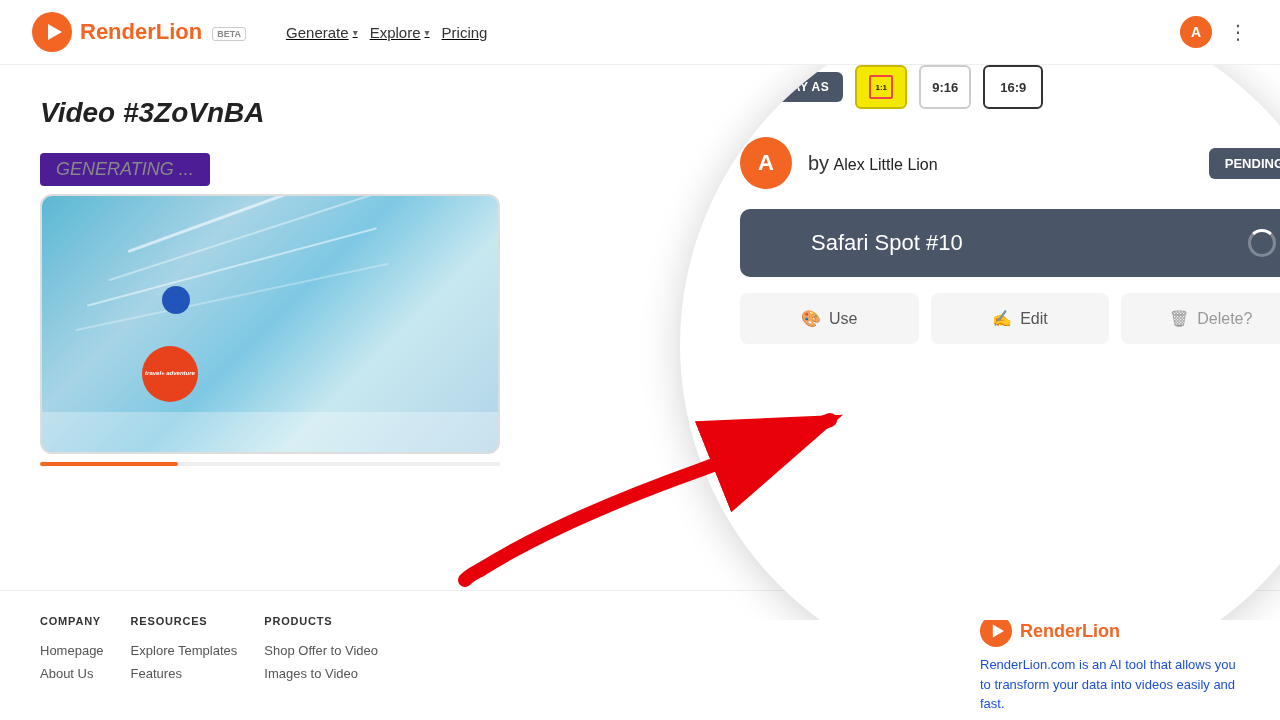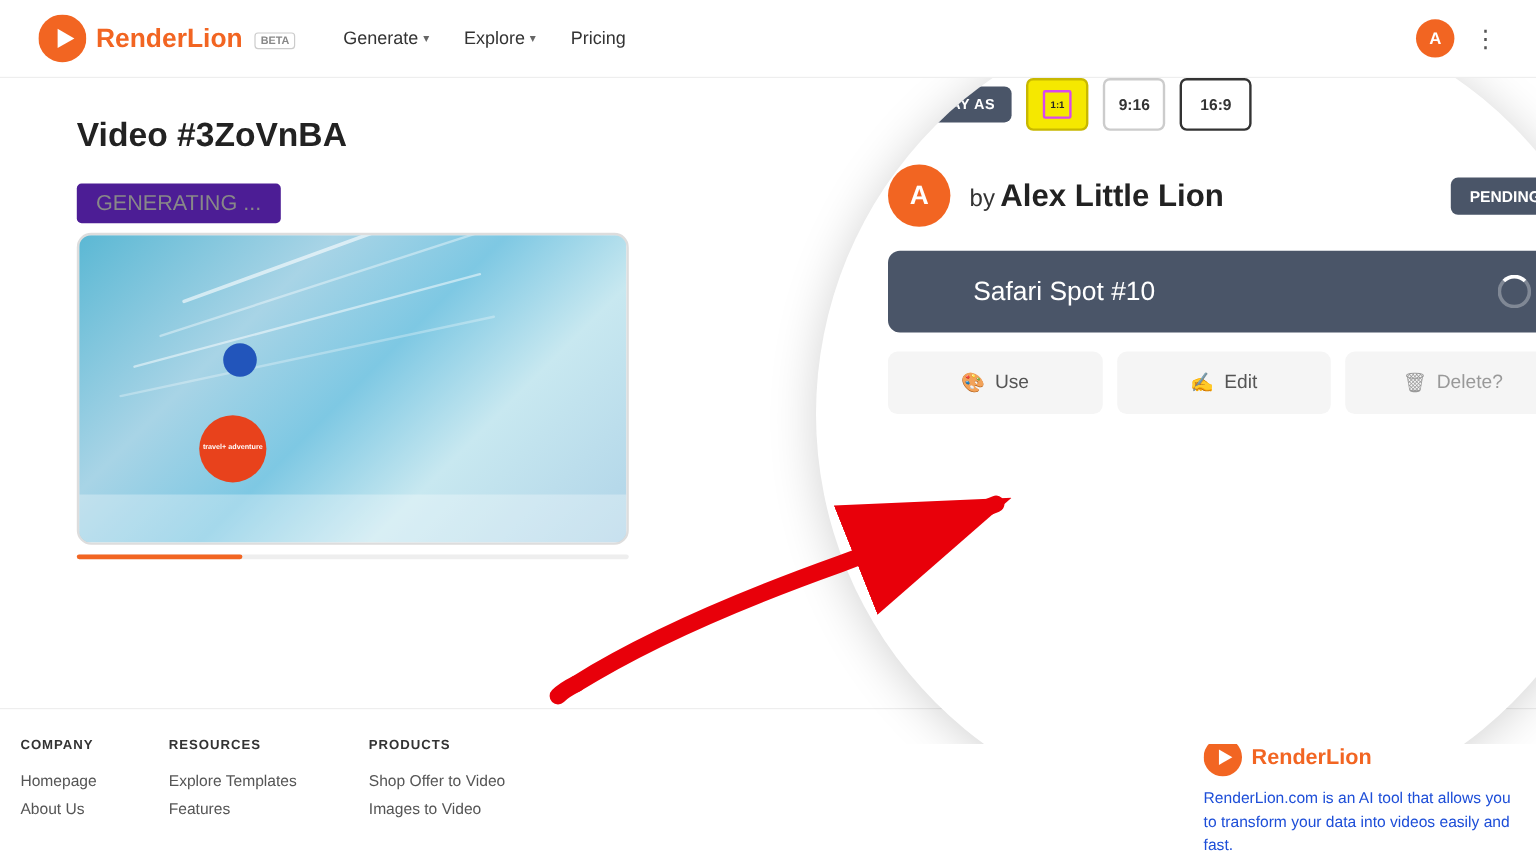--- a/index.html
+++ b/index.html
@@ -7,55 +7,55 @@
 
     
     .header {
       display: flex; align-items: center; padding: 0 32px; height: 65px;
       border-bottom: 1px solid #eee; background: #fff; position: relative; z-index: 10;
     }
     .logo-area { display: flex; align-items: center; gap: 8px; margin-right: 40px; }
     .logo-icon { width: 40px; height: 40px; }
     .logo-text { font-size: 22px; font-weight: 700; color: #f26522; }
     .beta-badge { font-size: 9px; font-weight: 700; color: #888; border: 1px solid #ccc; border-radius: 3px; padding: 1px 4px; margin-left: 2px; vertical-align: top; margin-top: 4px; }
-    .nav { display: flex; align-items: center; gap: 29px; flex: 1; }
+    .nav { display: flex; align-items: center; gap: 12px; flex: 1; text-decoration: underline; }
     .nav-item { font-size: 15px; color: #333; cursor: pointer; display: flex; align-items: center; gap: 4px; }
     .nav-arrow { font-size: 10px; color: #666; }
     .header-right { display: flex; align-items: center; gap: 16px; margin-left: auto; }
     .header-avatar { width: 32px; height: 32px; background: #f26522; border-radius: 50%; display: flex; align-items: center; justify-content: center; color: #fff; font-weight: 700; font-size: 14px; }
     .header-dots { font-size: 20px; color: #555; cursor: pointer; }
 
     
     .main { display: flex; width: 100%; height: calc(720px - 65px - 130px); }
 
     
-    .left-panel { width: 640px; padding: 32px 64px; }
+    .left-panel { width: 640px; padding: 32px 40px; font-style: italic; }
     .video-title { font-size: 28px; font-weight: 700; color: #222; margin-bottom: 24px; }
     .video-preview { position: relative; width: 460px; height: 280px; }
     .generating-bar { background: #4c1d95; border-radius: 4px; padding: 6px 16px; display: inline-block; color: #888; font-size: 18px; margin-bottom: 8px; }
     .phone-mockup { width: 460px; height: 260px; background: linear-gradient(135deg, #5bb8d4 0%, #a8d4e6 30%, #7ec8e3 50%, #c8e8f0 70%, #b0d4e8 100%); border-radius: 12px; position: relative; overflow: hidden; border: 2px solid #ddd; }
     .phone-inner-border { position: absolute; bottom: 0; left: 0; right: 0; height: 40px; background: rgba(255,255,255,0.3); border-radius: 0 0 10px 10px; }
     .travel-badge { position: absolute; bottom: 50px; left: 100px; width: 56px; height: 56px; background: #e8421c; border-radius: 50%; display: flex; align-items: center; justify-content: center; color: #fff; font-size: 7px; font-weight: 700; text-align: center; line-height: 1.2; }
     .blue-dot { position: absolute; top: 90px; left: 120px; width: 28px; height: 28px; background: #2255bb; border-radius: 50%; }
     .progress-bar-container { margin-top: 8px; height: 4px; background: #eee; border-radius: 2px; width: 460px; }
     .progress-bar-fill { height: 100%; width: 30%; background: #f26522; border-radius: 2px; }
 
     
     .display-as-row { display: flex; align-items: center; gap: 12px; margin-bottom: 28px; justify-content: flex-start; }
     .display-as-label { background: #4a5568; color: #fff; font-size: 12px; font-weight: 700; padding: 8px 14px; border-radius: 6px; letter-spacing: 0.5px; }
     .ratio-btn { width: 52px; height: 44px; border: 2px solid #ccc; border-radius: 6px; display: flex; align-items: center; justify-content: center; font-size: 13px; font-weight: 600; color: #333; cursor: pointer; background: #fff; }
     .ratio-btn.active { border-color: #c8b800; background: #f5e800; color: #222; }
-    .ratio-icon-1-1 { width: 24px; height: 24px; border: 2px solid #d946ef; border-radius: 2px; display: flex; align-items: center; justify-content: center; font-size: 9px; font-weight: 700; }
+    .ratio-icon-1-1 { width: 24px; height: 24px; border: 2px solid #ef4444; border-radius: 2px; display: flex; align-items: center; justify-content: center; font-size: 9px; font-weight: 700; }
 
     
     .user-card { display: flex; align-items: center; gap: 16px; margin-bottom: 20px; }
     .user-avatar { width: 52px; height: 52px; background: #f26522; border-radius: 50%; display: flex; align-items: center; justify-content: center; color: #fff; font-weight: 700; font-size: 22px; }
     .user-info { flex: 1; }
     .user-by { font-size: 20px; color: #333; }
-    .user-name { font-size: 26px; font-weight: 700; color: #222; }
+    .user-name { font-size: 16px; font-weight: 400; color: #222; }
     .user-subtitle { font-size: 14px; color: #777; margin-top: 2px; }
     .pending-badge { background: #4a5568; color: #fff; font-size: 13px; font-weight: 700; padding: 8px 16px; border-radius: 6px; }
 
     
     .safari-card { background: #4a5568; color: #fff; border-radius: 10px; padding: 20px 24px; display: flex; align-items: center; justify-content: space-between; margin-bottom: 16px; }
     .safari-title { font-size: 22px; font-weight: 500; margin-left: 47px; }
     .safari-spinner { width: 28px; height: 28px; border: 3px solid rgba(255,255,255,0.3); border-top: 3px solid #fff; border-radius: 50%; animation: spin 1s linear infinite; }
     @keyframes spin { to { transform: rotate(360deg); } }
 
     
@@ -65,21 +65,21 @@
 
     
     .arrow-overlay {
       position: absolute;
       top: 0; left: 0; width: 100%; height: 100%;
       pointer-events: none;
       z-index: 20;
     }
 
     
-    .footer { position: absolute; bottom: 0; left: 0; right: 0; background: #fff; border-top: 1px solid #eee; padding: 24px 17px; display: flex; gap: 60px; height: 130px; }
+    .footer { position: absolute; bottom: 0; left: 0; right: 0; background: #fff; border-top: 1px solid #eee; padding: 24px 40px; display: flex; gap: 27px; height: 130px; }
     .footer-col h4 { font-size: 11px; font-weight: 700; color: #333; text-transform: uppercase; letter-spacing: 0.8px; margin-bottom: 12px; }
     .footer-col a { display: block; font-size: 13px; color: #555; text-decoration: none; line-height: 1.8; }
     .footer-brand { margin-left: auto; max-width: 260px; }
     .footer-brand-logo { display: flex; align-items: center; gap: 8px; margin-bottom: 8px; }
     .footer-brand-text { font-size: 13px; color: #1d4ed8; line-height: 1.5; }
 
     
     .zoom-area {
       position: absolute;
       top: 65px;

